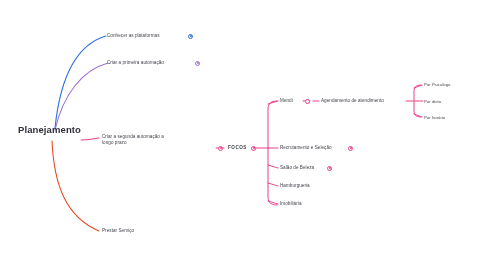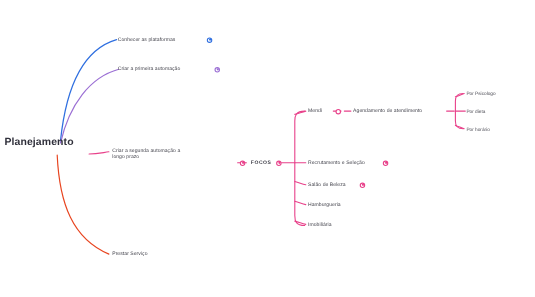--- a/index.html
+++ b/index.html
@@ -105,21 +105,21 @@
     <path d="M 313,101 L 319,101" fill="none" stroke="#e8418a" stroke-width="1.0" stroke-linecap="round"></path>
 
     <path d="M 406,101 L 413,101" fill="none" stroke="#e8418a" stroke-width="1.0" stroke-linecap="round"></path>
     <path d="M 421,85 C 415,85 414,88 414,92
              L 414,110 C 414,114 415,117 421,117" fill="none" stroke="#e8418a" stroke-width="1.0" stroke-linecap="round"></path>
     <path d="M 414,88 C 417,87 419,86 422,85" fill="none" stroke="#e8418a" stroke-width="1.0" stroke-linecap="round"></path>
     <path d="M 414,101 L 423,101" fill="none" stroke="#e8418a" stroke-width="1.0" stroke-linecap="round"></path>
     <path d="M 414,114 C 417,115 419,116 422,117" fill="none" stroke="#e8418a" stroke-width="1.0" stroke-linecap="round"></path>
   </svg>
 
-  <div class="node root-node" style="left:4px; top:124px;">Planejamento</div>
+  <div class="node root-node" style="left:18px; top:124px;">Planejamento</div>
 
   <div class="node branch-node" style="left:107px; top:33px;">Conhecer as plataformas</div>
   <span class="toggle filled" style="left:188px; top:33.5px;"></span>
 
   <div class="node branch-node" style="left:107px; top:60px;">Criar a primeira automação</div>
   <span class="toggle purple filled" style="left:195px; top:60.5px;"></span>
 
   <div class="node branch-node" style="left:102px; top:134px; width:72px;">Criar a segunda automação a longo prazo</div>
 
   <div class="node branch-node" style="left:102px; top:228px;">Prestar Serviço</div>

